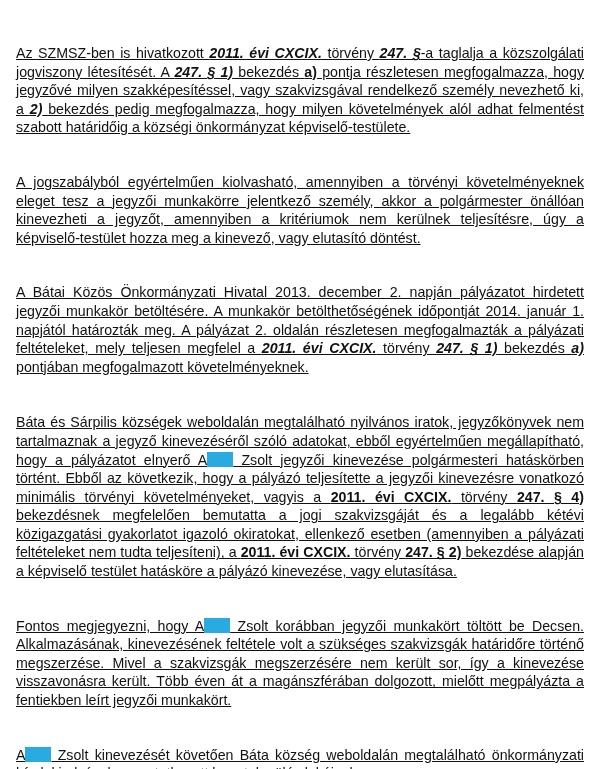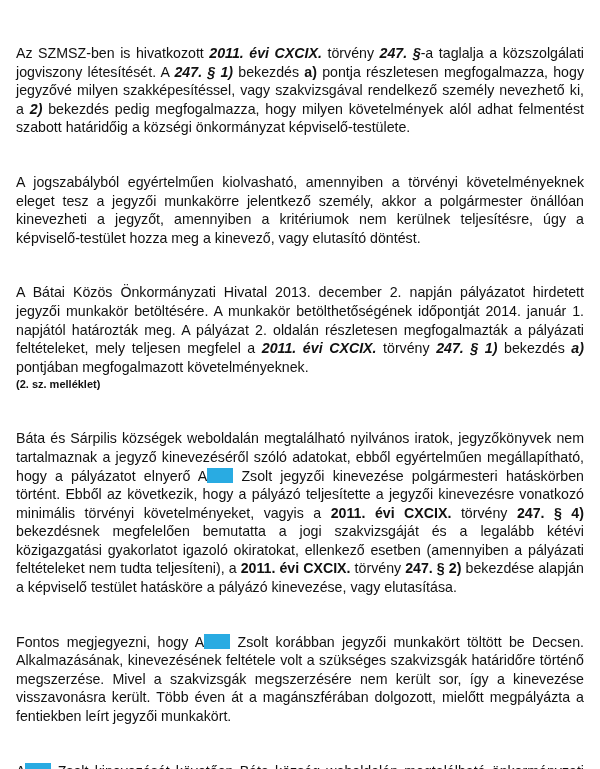--- a/index.html
+++ b/index.html
@@ -2,37 +2,36 @@
 <html><head>
 <meta charset="utf-8">
 <style>
   html, body { margin: 0; padding: 0; background: #ffffff; }
   body { width: 600px; height: 769px; overflow: hidden; position: relative; }
   .page {
     position: absolute; left: 16px; top: 44px; width: 568px;
     font-family: "Liberation Sans", sans-serif;
     font-size: 14.2px; line-height: 18.6px; color: #111111;
   }
-  .para { text-align: justify; margin: 0; }
+  .para { text-align: justify; margin: 0; text-decoration: underline; }
   .gap1 { height: 36px; }
   .gap2 { height: 37px; }
   .bi { font-weight: bold; font-style: italic; }
   .b { font-weight: bold; }
   .note { font-weight: bold; font-size: 11px; line-height: 16px; margin: 0; }
   .redact { display: inline-block; background: #29abe2; width: 26px; height: 15px; vertical-align: -2px; }
 </style>
 </head>
 <body>
 
 <div class="page">
   <p class="para"><span>Az SZMSZ-ben is hivatkozott </span><span class="bi">2011. évi CXCIX.</span><span> törvény </span><span class="bi">247. §</span><span>-a taglalja a közszolgálati jogviszony létesítését. A </span><span class="bi">247. § 1)</span><span> bekezdés </span><span class="b">a)</span><span> pontja részletesen megfogalmazza, hogy jegyzővé milyen szakképesítéssel, vagy szakvizsgával rendelkező személy nevezhető ki, a </span><span class="bi">2)</span><span> bekezdés pedig megfogalmazza, hogy milyen követelmények alól adhat felmentést szabott határidőig a községi önkormányzat képviselő-testülete.</span></p>
   <div class="gap1"></div>
   <p class="para"><span>A jogszabályból egyértelműen kiolvasható, amennyiben a törvényi követelményeknek eleget tesz a jegyzői munkakörre jelentkező személy, akkor a polgármester önállóan kinevezheti a jegyzőt, amennyiben a kritériumok nem kerülnek teljesítésre, úgy a képviselő-testület hozza meg a kinevező, vagy elutasító döntést.</span></p>
   <div class="gap1"></div>
   <p class="para"><span>A Bátai Közös Önkormányzati Hivatal 2013. december 2. napján pályázatot hirdetett jegyzői munkakör betöltésére. A munkakör betölthetőségének időpontját 2014. január 1. napjától határozták meg. A pályázat 2. oldalán részletesen megfogalmazták a pályázati feltételeket, mely teljesen megfelel a </span><span class="bi">2011. évi CXCIX.</span><span> törvény </span><span class="bi">247. § 1)</span><span> bekezdés </span><span class="bi">a)</span><span> pontjában megfogalmazott követelményeknek.</span></p>
-  <p class="note">(2. sz. melléklet)</p>
   <div class="gap2"></div>
   <p class="para"><span>Báta és Sárpilis községek weboldalán megtalálható nyilvános iratok, jegyzőkönyvek nem tartalmaznak a jegyző kinevezéséről szóló adatokat, ebből egyértelműen megállapítható, hogy a pályázatot elnyerő A</span><span class="redact" style="background: rgb(41, 171, 226);"></span><span> Zsolt jegyzői kinevezése polgármesteri hatáskörben történt. Ebből az következik, hogy a pályázó teljesítette a jegyzői kinevezésre vonatkozó minimális törvényi követelményeket, vagyis a </span><span class="b">2011. évi CXCIX.</span><span> törvény </span><span class="b">247. § 4)</span><span> bekezdésnek megfelelően bemutatta a jogi szakvizsgáját és a legalább kétévi közigazgatási gyakorlatot igazoló okiratokat, ellenkező esetben (amennyiben a pályázati feltételeket nem tudta teljesíteni), a </span><span class="b">2011. évi CXCIX.</span><span> törvény </span><span class="b">247. § 2)</span><span> bekezdése alapján a képviselő testület hatásköre a pályázó kinevezése, vagy elutasítása.</span></p>
   <div class="gap1"></div>
   <p class="para"><span>Fontos megjegyezni, hogy A</span><span class="redact" style="background: rgb(41, 171, 226);"></span><span> Zsolt korábban jegyzői munkakört töltött be Decsen. Alkalmazásának, kinevezésének feltétele volt a szükséges szakvizsgák határidőre történő megszerzése. Mivel a szakvizsgák megszerzésére nem került sor, így a kinevezése visszavonásra került. Több éven át a magánszférában dolgozott, mielőtt megpályázta a fentiekben leírt jegyzői munkakört.</span></p>
   <div class="gap1"></div>
   <p class="para"><span>A</span><span class="redact" style="background: rgb(41, 171, 226);"></span><span> Zsolt kinevezését követően Báta község weboldalán megtalálható önkormányzati hírek kiadványban mutatkozott be a település lakóinak.</span></p>
 </div>
 
 </body></html>

